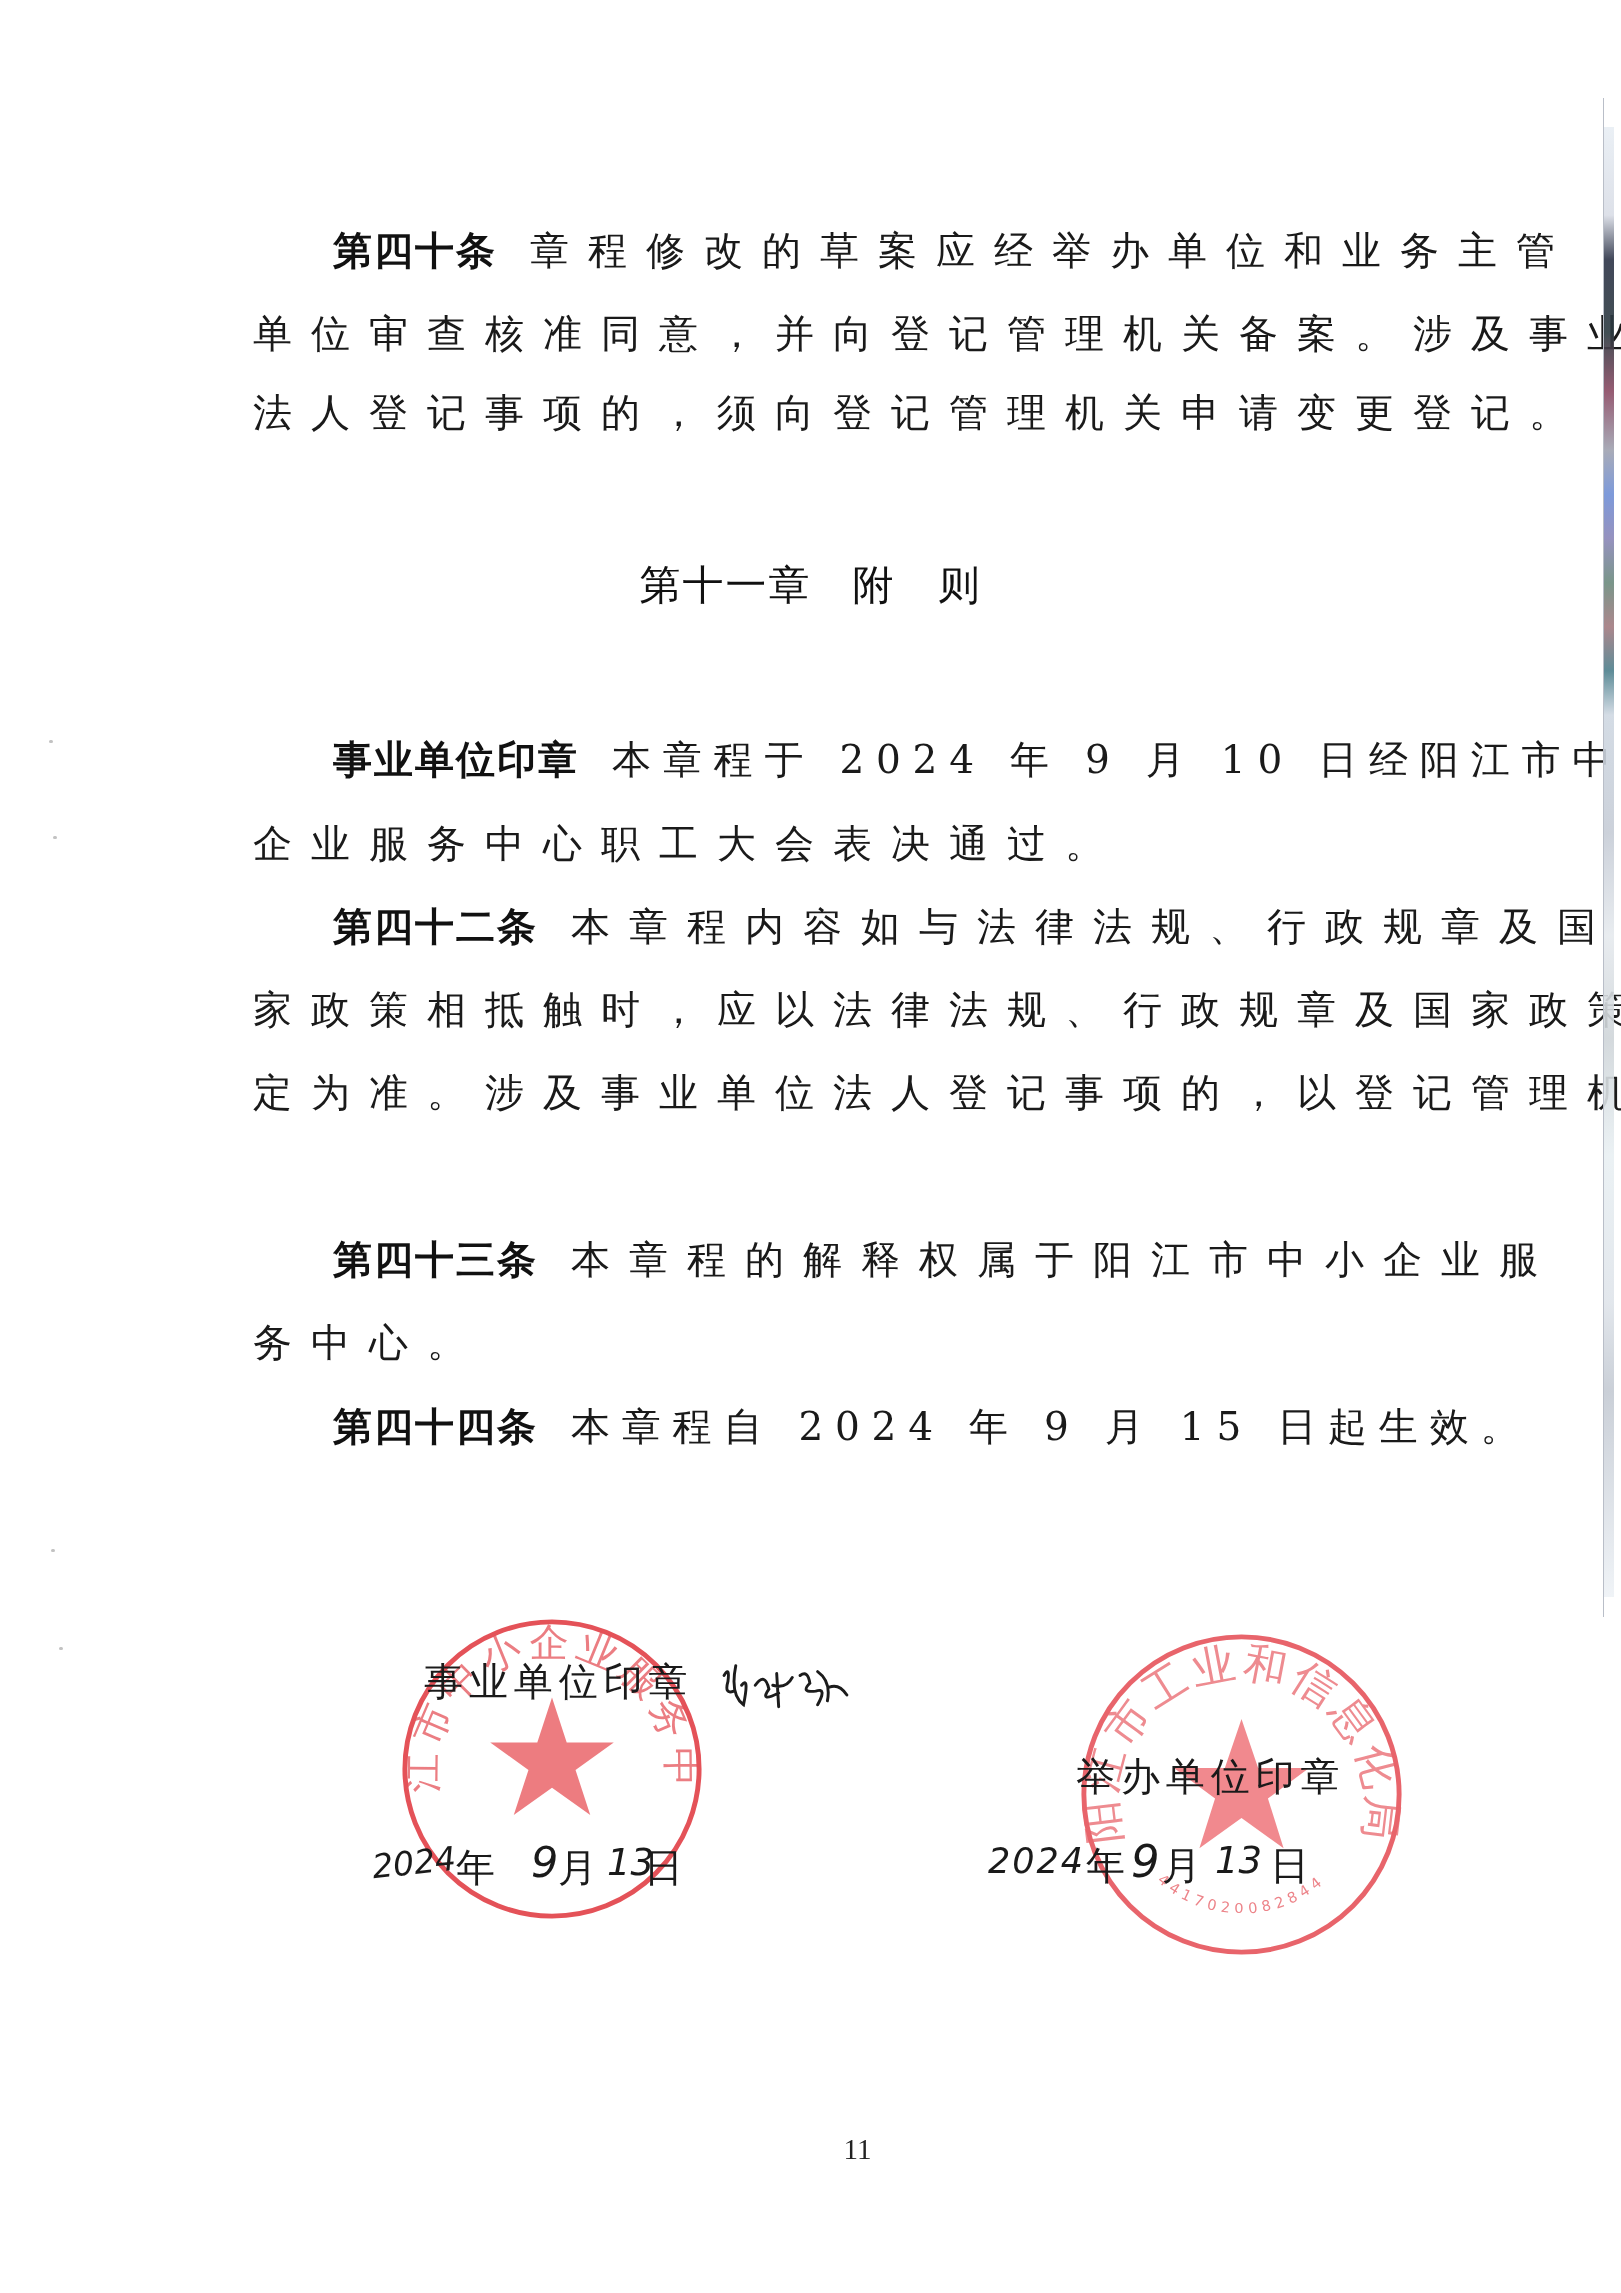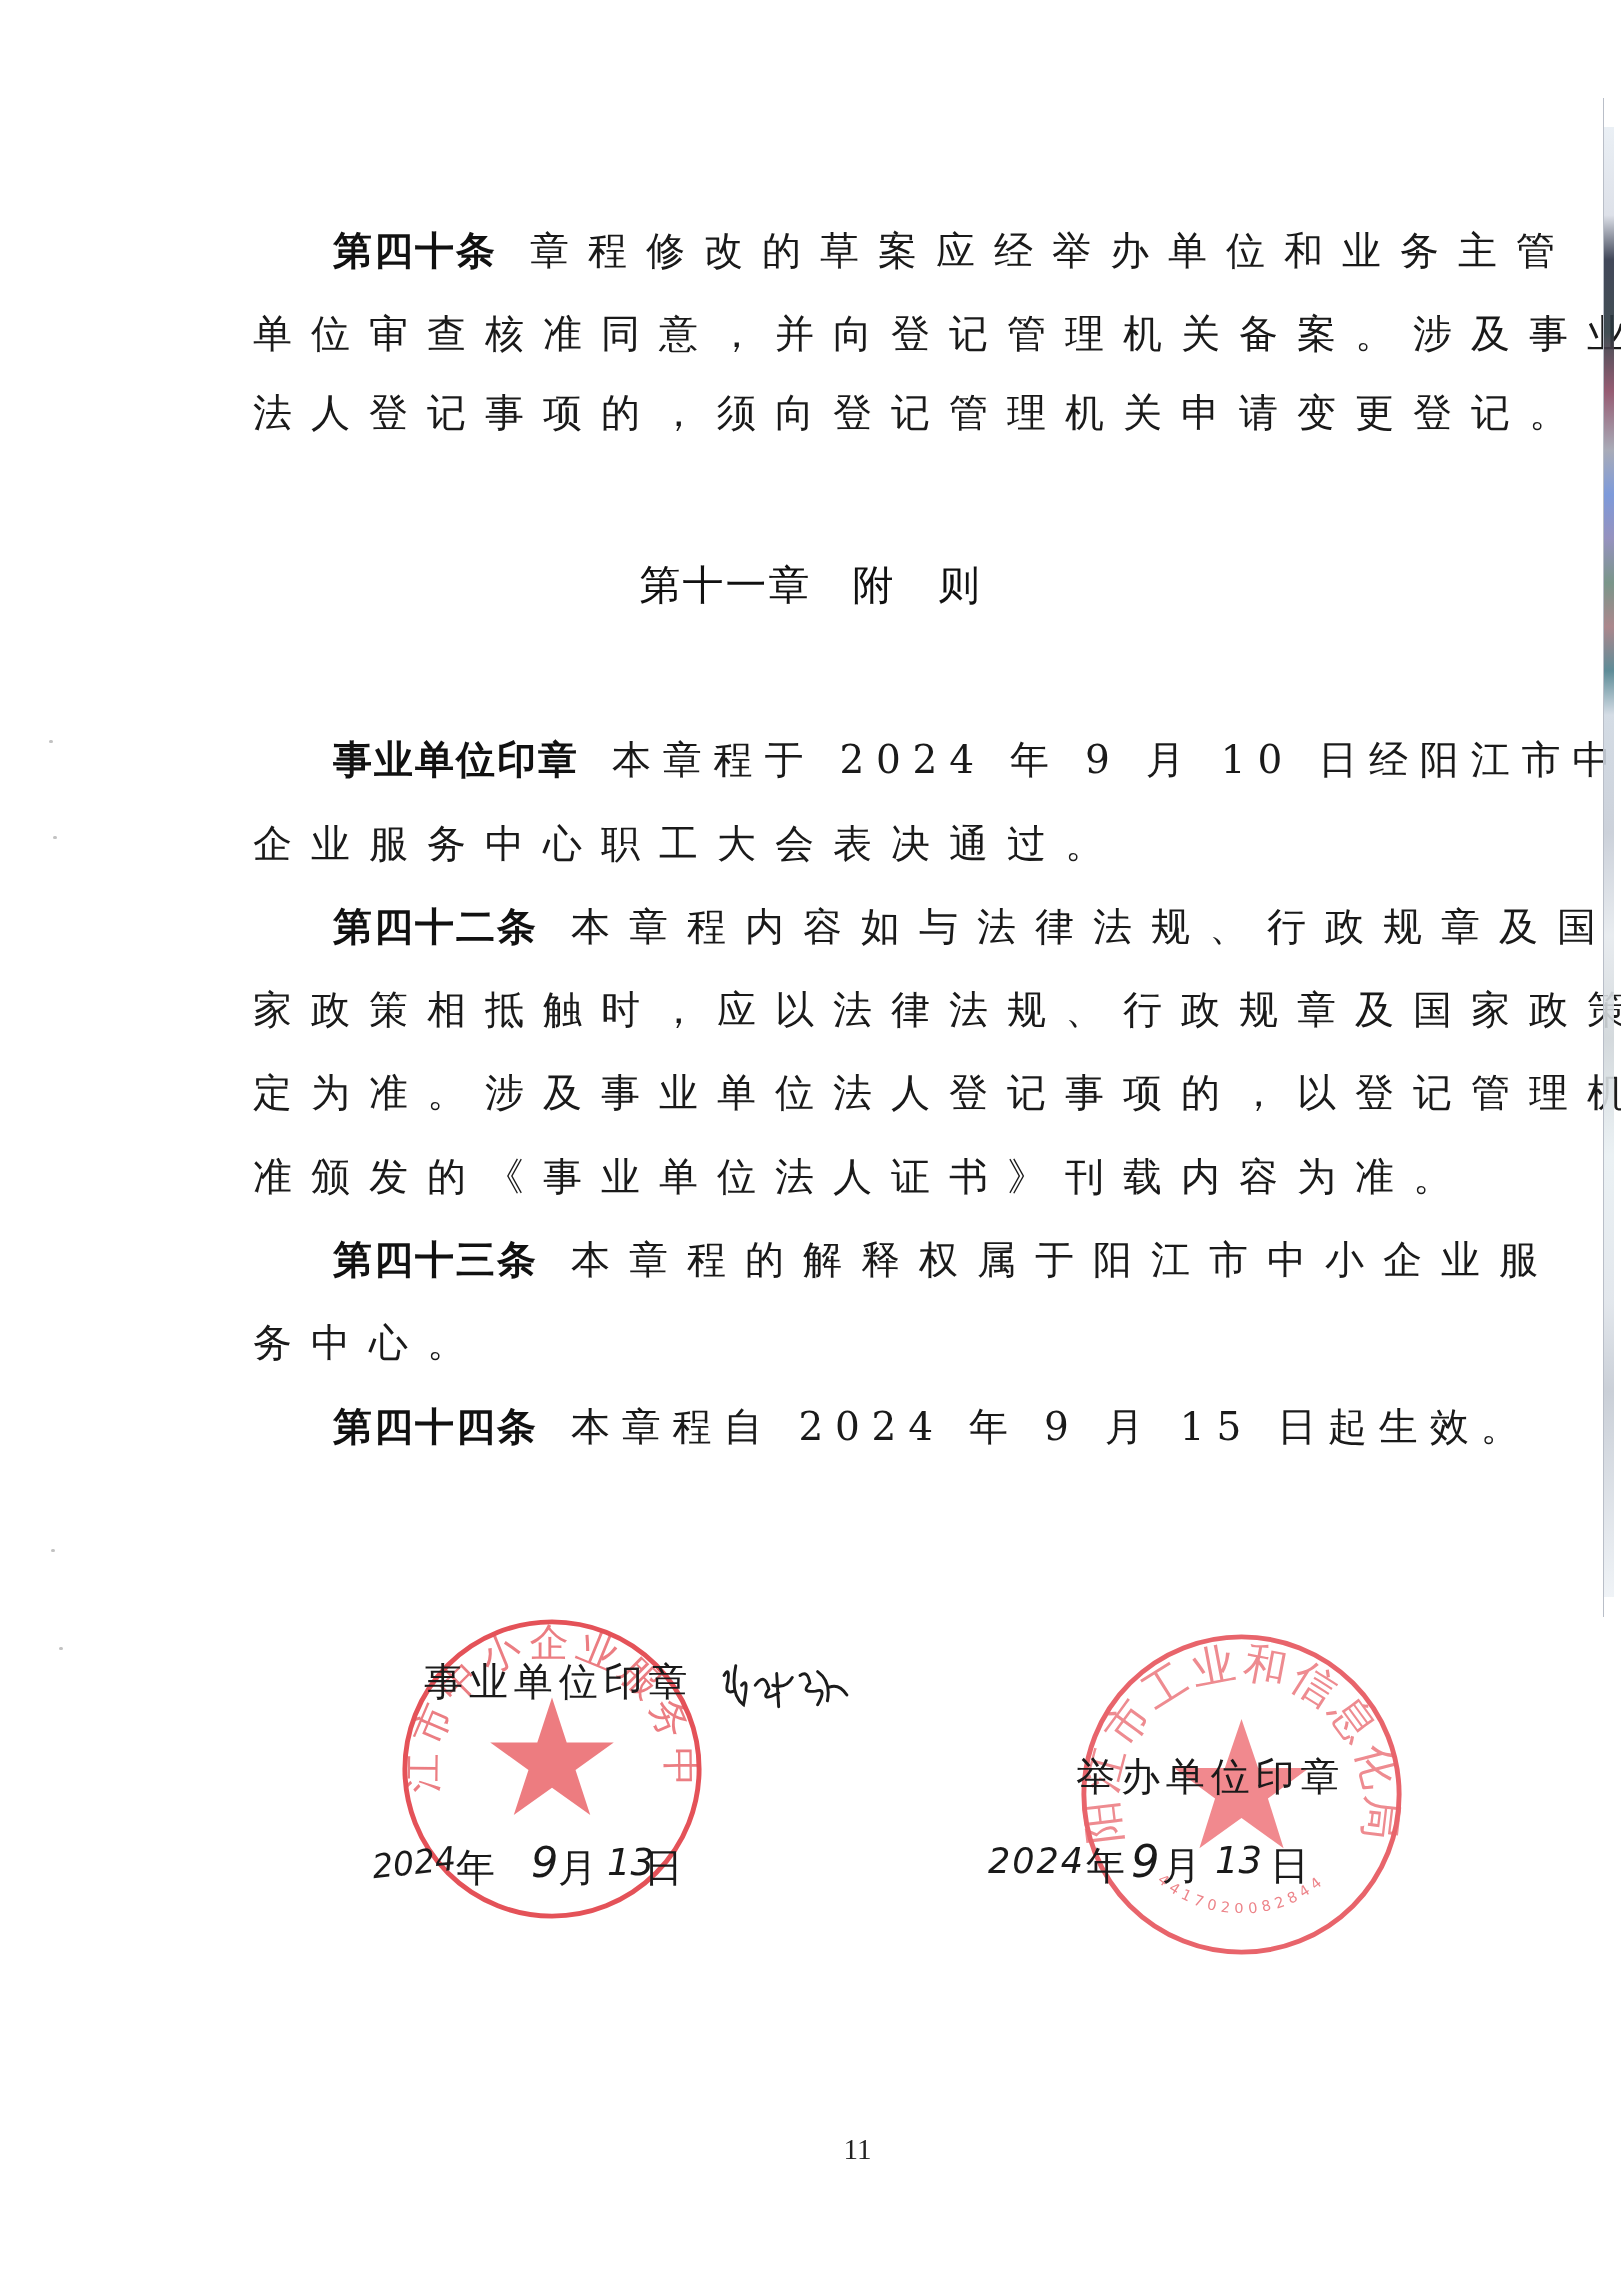--- a/index.html
+++ b/index.html
@@ -59,21 +59,20 @@
   <div class="line indent" style="top:730px;">
     <span class="hd">事业单位印章</span><span class="gap"></span><span style="letter-spacing:11.8px">本章程于 2024 年 9 月 10 日经阳江市中小</span>
   </div>
   <div class="line indent" style="top:897px;">
     <span class="hd">第四十二条</span><span class="gap"></span><span>本章程内容如与法律法规、行政规章及国</span>
   </div>
 
   <div class="line" style="top:814px;">企业服务中心职工大会表决通过。</div>
   <div class="line" style="top:980px;">家政策相抵触时，应以法律法规、行政规章及国家政策的规</div>
   <div class="line" style="top:1063px;">定为准。涉及事业单位法人登记事项的，以登记管理机关核</div>
-  <div class="line" style="top:1147px;">准颁发的《事业单位法人证书》刊载内容为准。</div>
 
   <div class="line indent" style="top:1230px;">
     <span class="hd">第四十三条</span><span class="gap"></span><span>本章程的解释权属于阳江市中小企业服</span>
   </div>
   <div class="line" style="top:1313px;">务中心。</div>
 
   <div class="line indent" style="top:1397px;">
     <span class="hd">第四十四条</span><span class="gap"></span><span style="letter-spacing:11.8px">本章程自 2024 年 9 月 15 日起生效。</span>
   </div>
 

